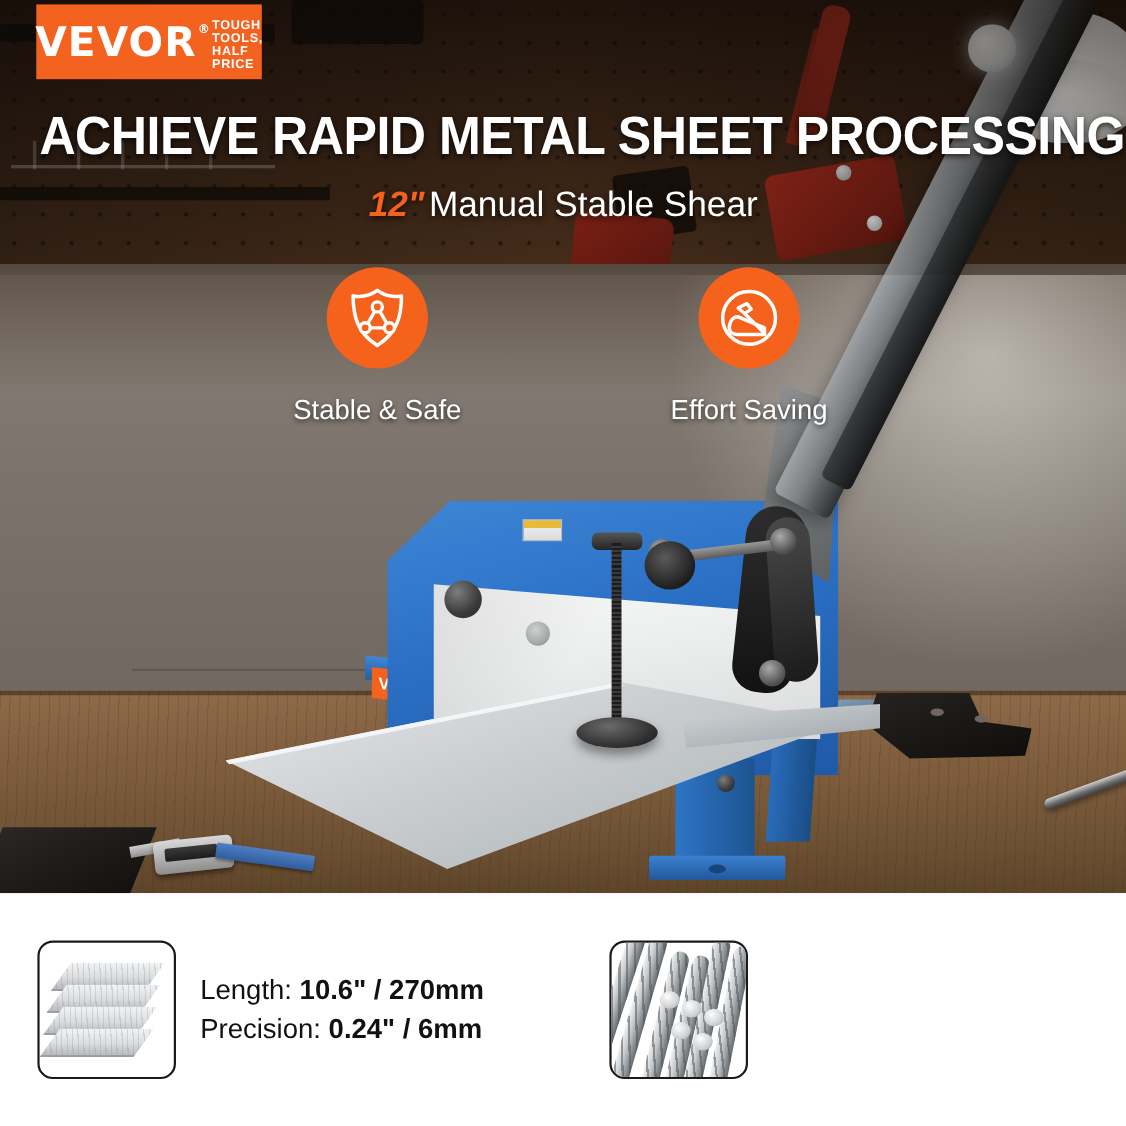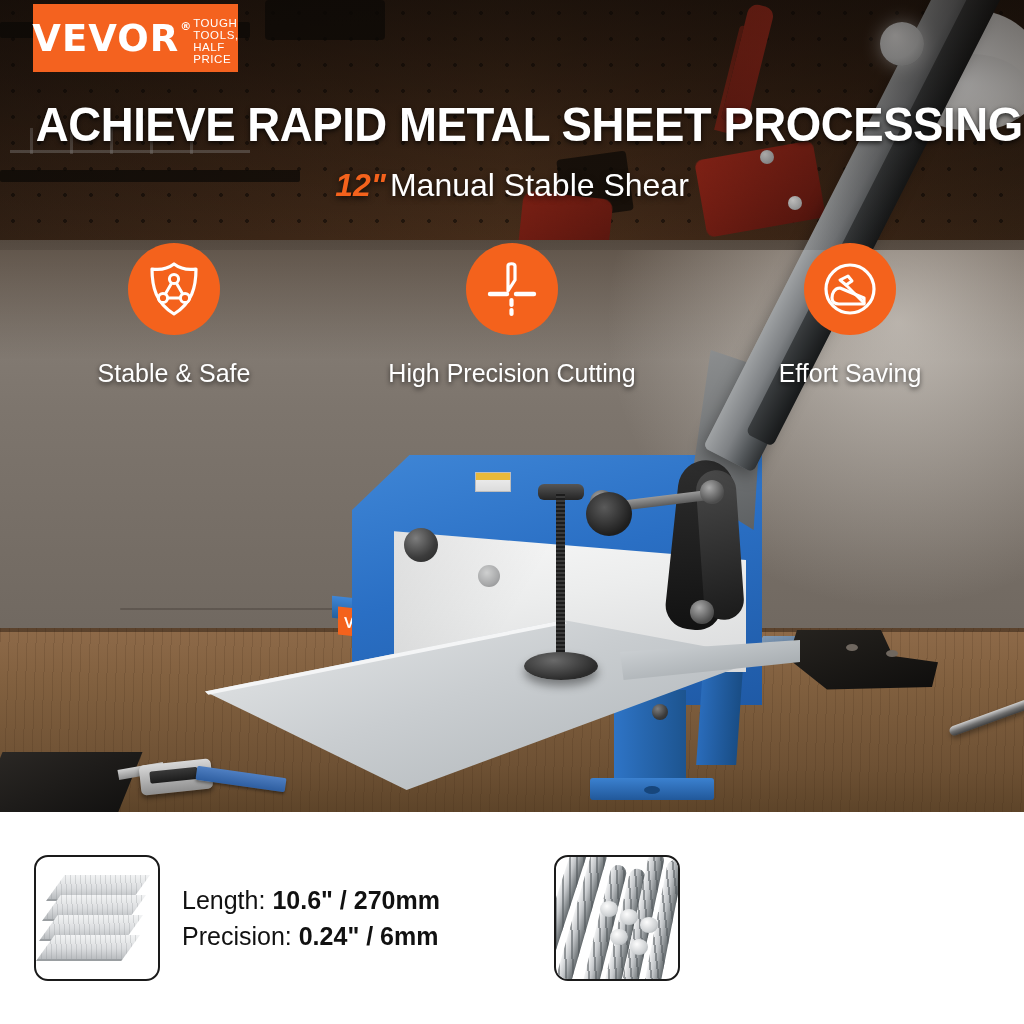--- a/index.html
+++ b/index.html
@@ -303,21 +303,21 @@
     display:flex; flex-direction:row; align-items:center; justify-content:center;
   }
   .logo-word {
     position:relative; color:#fff; font-weight:bold; font-size:37px;
     letter-spacing:1px; line-height:1; font-family:"DejaVu Sans", sans-serif;
   }
   .logo-reg {
     position:absolute; right:-13px; top:1px; font-size:11px; font-weight:bold;
   }
   .logo-tag {
-    color:#fff; font-size:11.5px; font-weight:normal; letter-spacing:.6px; margin-top:5px;
+    color:#fff; font-size:11.5px; font-weight:bold; letter-spacing:.6px; margin-top:5px;
     font-family:"Liberation Sans", sans-serif;
     margin-left:14px;
   }
   .headline {
     position:absolute; left:0; top:96px; width:1024px; text-align:center;
     color:#fff; font-weight:bold; font-size:49px; letter-spacing:-0.5px;
     font-family:"Liberation Sans Narrow","Liberation Sans", sans-serif;
     transform:scaleX(.93); white-space:nowrap;
     text-shadow:0 2px 6px rgba(0,0,0,.75);
   }
@@ -498,32 +498,20 @@
             <path d="M27 3 C19 9 11 9 5 8 C5 26 9 42 27 53 C45 42 49 26 49 8 C43 9 35 9 27 3 Z" fill="none" stroke="#fff" stroke-width="3.2" stroke-linejoin="round"></path>
             <path d="M27 18 L16 37 L38 37 Z" fill="none" stroke="#fff" stroke-width="3"></path>
             <circle cx="27" cy="18" r="4.6" fill="#F4621C" stroke="#fff" stroke-width="3"></circle>
             <circle cx="16" cy="37" r="4.6" fill="#F4621C" stroke="#fff" stroke-width="3"></circle>
             <circle cx="38" cy="37" r="4.6" fill="#F4621C" stroke="#fff" stroke-width="3"></circle>
           </svg>
         </div>
         <div class="feat-label">Stable &amp; Safe</div>
       </div>
 
-      <div class="feature">
-        <div class="feat-circle">
-          <svg width="56" height="58" viewBox="0 0 56 58">
-            <path d="M24 6 C24 3 31 3 31 6 L31 20 L24 31 Z" fill="none" stroke="#fff" stroke-width="3.2" stroke-linejoin="round"></path>
-            <line x1="6" y1="34" x2="23" y2="34" stroke="#fff" stroke-width="4.4" stroke-linecap="round"></line>
-            <line x1="32" y1="34" x2="50" y2="34" stroke="#fff" stroke-width="4.4" stroke-linecap="round"></line>
-            <line x1="27.5" y1="40" x2="27.5" y2="45" stroke="#fff" stroke-width="4.2" stroke-linecap="round"></line>
-            <line x1="27.5" y1="50" x2="27.5" y2="54" stroke="#fff" stroke-width="4.2" stroke-linecap="round"></line>
-          </svg>
-        </div>
-        <div class="feat-label">High Precision Cutting</div>
-      </div>
 
       <div class="feature">
         <div class="feat-circle">
           <svg width="58" height="58" viewBox="0 0 58 58">
             <circle cx="29" cy="29" r="24" fill="none" stroke="#fff" stroke-width="3.2"></circle>
             <path d="M19 20 L27 16 L31 21 L25 25 Z" fill="none" stroke="#fff" stroke-width="3" stroke-linejoin="round"></path>
             <path d="M25 25 L43 43" fill="none" stroke="#fff" stroke-width="3" stroke-linecap="round"></path>
             <path d="M19 28 C13 28 11 34 11 38 C11 42 14 44 18 44 L43 44 L43 38 Z" fill="none" stroke="#fff" stroke-width="3.2" stroke-linejoin="round"></path>
           </svg>
         </div>

